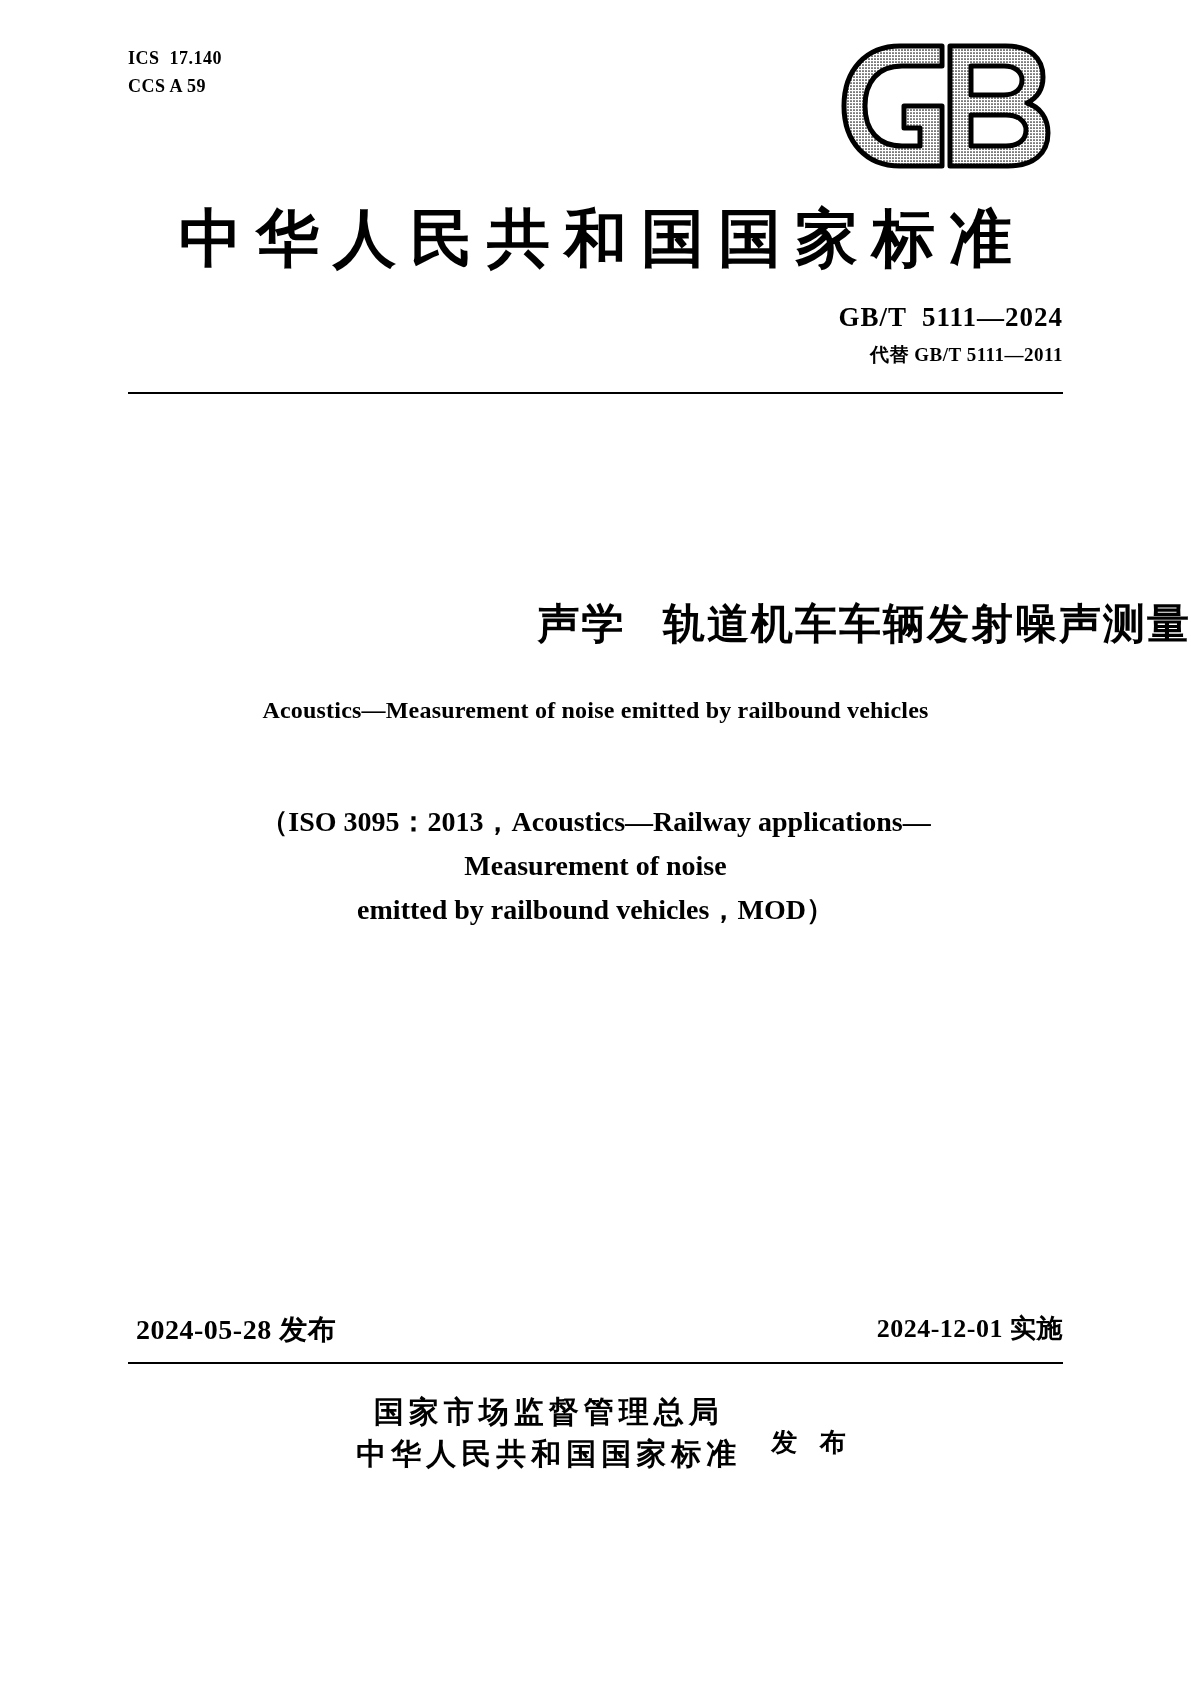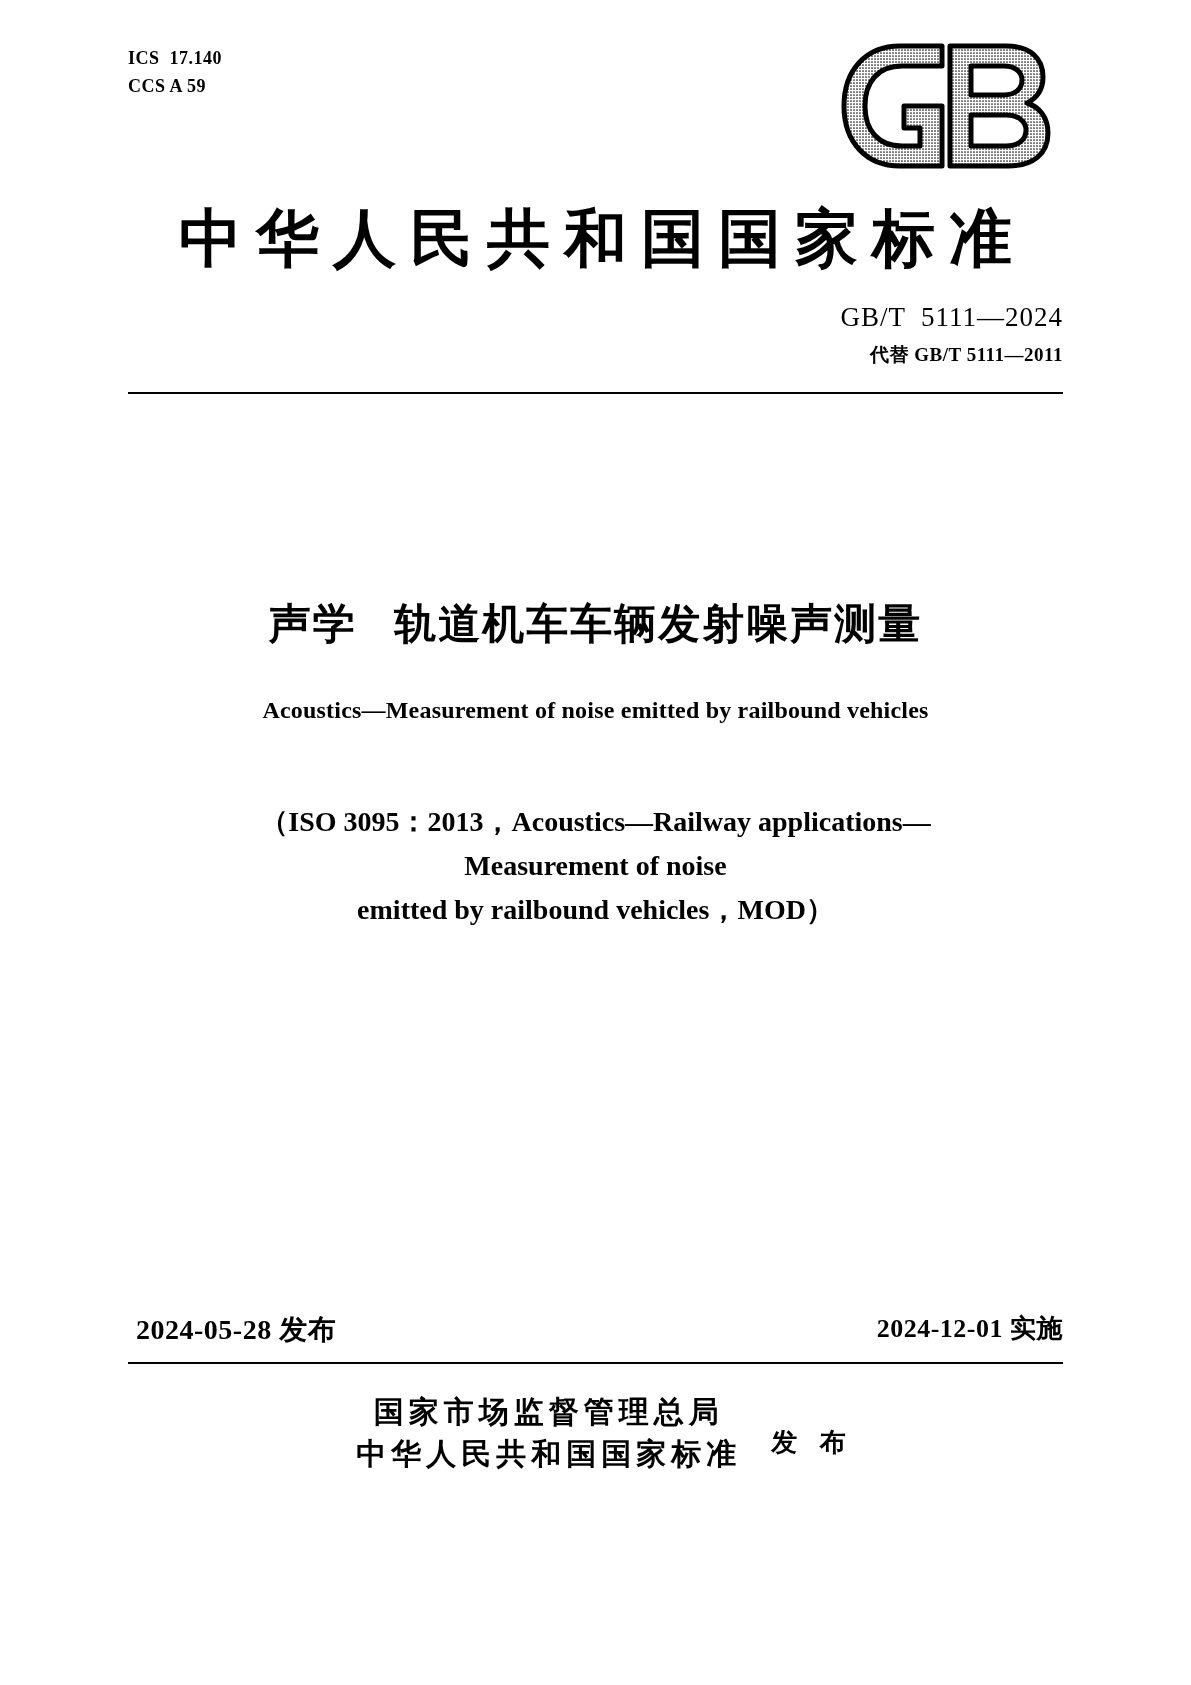--- a/index.html
+++ b/index.html
@@ -61,21 +61,21 @@
     color: #000;
   }
 
   
   .std-no {
     position: absolute;
     right: 128px;
     top: 302px;
     text-align: right;
     font-family: "Liberation Serif", serif;
-    font-weight: normal;
+    font-weight: bold;
     font-size: 27px;
     letter-spacing: 1px;
     white-space: pre;
   }
   .std-replaces {
     position: absolute;
     right: 128px;
     top: 342px;
     text-align: right;
     font-family: "Liberation Serif", serif;
@@ -102,21 +102,21 @@
     height: 0;
     border-top: 2px solid #000;
   }
 
   
   .doc-title-cn {
     position: absolute;
     left: 0;
     right: 0;
     top: 596px;
-    text-align: center;
+    text-align: right;
     font-family: "Liberation Serif", serif;
     font-weight: bold;
     font-size: 42px;
     letter-spacing: 2px;
     white-space: pre;
   }
 
   .doc-title-en {
     position: absolute;
     left: 0;

